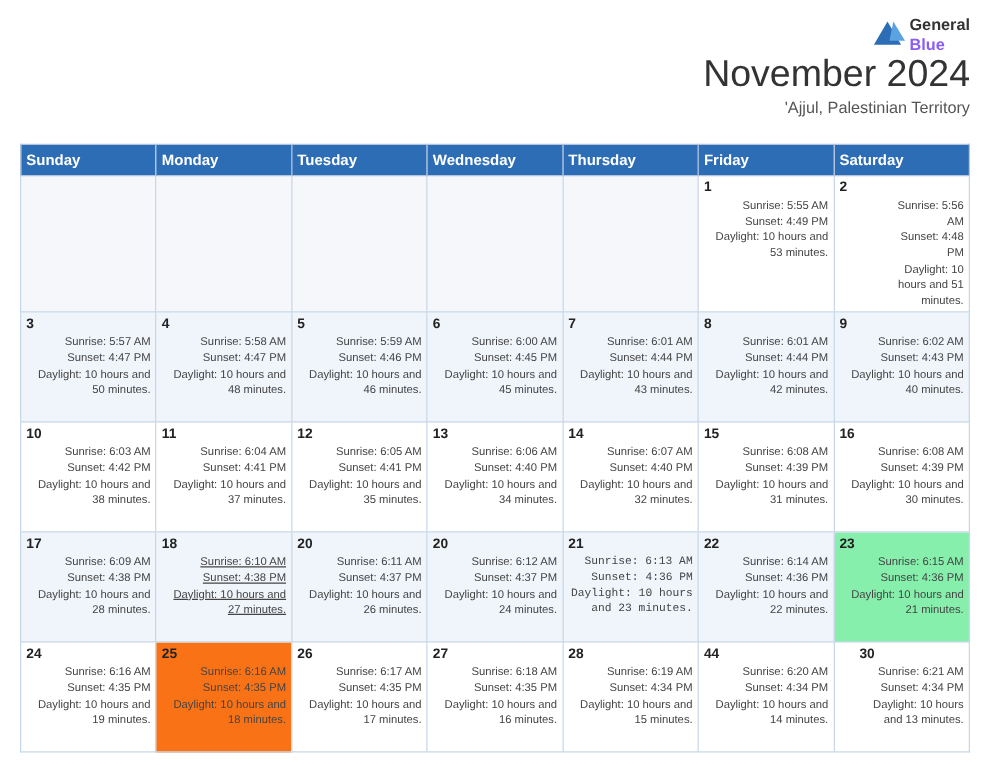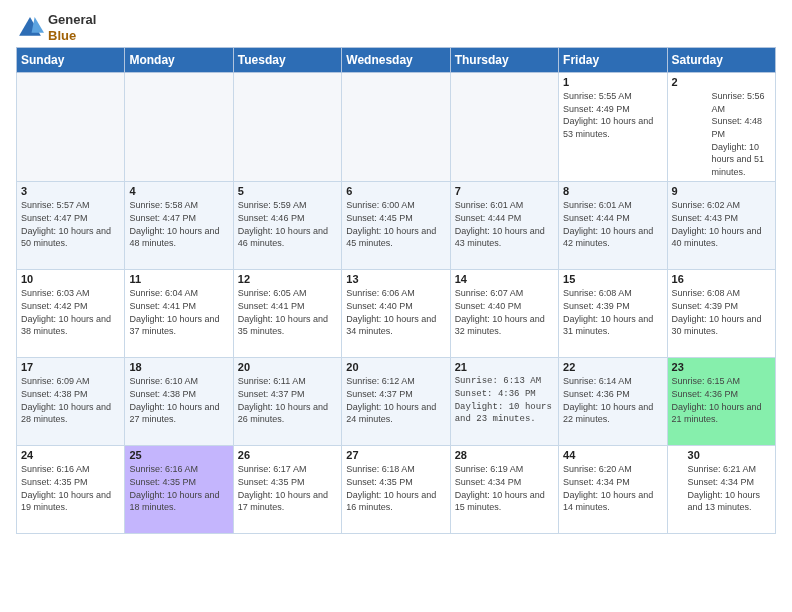--- a/index.html
+++ b/index.html
@@ -12,35 +12,36 @@
     }
     .page {
       width: 792px;
       height: 612px;
       background: #fff;
       padding: 12px 16px;
     }
     .header {
       display: flex;
       justify-content: space-between;
-      align-items: center;
-      margin-bottom: 4px;
+      align-items: flex-end;
+      margin-bottom: 22px;
+      flex-direction: column;
     }
     .logo {
       display: flex;
       align-items: center;
       gap: 4px;
     }
     .logo-text {
       font-size: 13px;
       font-weight: bold;
       line-height: 1.2;
     }
     .logo-text .general { color: #333; }
-    .logo-text .blue { color: #a16207; }
+    .logo-text .blue { color: #8b5cf6; }
     .logo-icon {
       width: 28px;
       height: 28px;
     }
     .title-block {
       text-align: right;
     }
     .month-title {
       font-size: 30px;
       font-weight: 300;
@@ -81,20 +82,21 @@
     .day-num {
       font-size: 11px;
       font-weight: bold;
       margin-bottom: 2px;
       color: #222;
     }
     .day-info {
       font-size: 9px;
       line-height: 1.4;
       color: #444;
+      text-align: right;
     }
     tr:nth-child(even) td:not(.empty) {
       background: #f5f8fd;
     }
     tr:nth-child(odd) td:not(.empty) {
       background: #fff;
     }
   </style>
 </head>
 <body>
@@ -104,20 +106,24 @@
     <div class="logo">
       <svg class="logo-icon" viewBox="0 0 36 36">
         <polygon points="18,4 32,28 4,28" fill="#2d6db5"></polygon>
         <polygon points="24,4 36,24 20,24" fill="#5ba3e0"></polygon>
       </svg>
       <div class="logo-text">
         <div class="general">General</div>
         <div class="blue">Blue</div>
       </div>
     </div>
+    <div class="title-block">
+      <div class="month-title">November 2024</div>
+      <div class="location">'Ajjul, Palestinian Territory</div>
+    </div>
   </div>
 
   <table class="calendar">
     <thead>
       <tr>
       <th>Sunday</th>
           <th>Monday</th>
           <th>Tuesday</th>
           <th>Wednesday</th>
           <th>Thursday</th>
@@ -235,21 +241,21 @@
         </tr>
         <tr style="background: rgb(240, 245, 251);">
           <td style="background: rgb(240, 245, 251);">
             <div class="day-num">17</div>
             <div class="day-info" style="white-space: pre-line;">Sunrise: 6:09 AM
 Sunset: 4:38 PM
 Daylight: 10 hours and 28 minutes.</div>
           </td>
           <td style="background: rgb(240, 245, 251);">
             <div class="day-num">18</div>
-            <div class="day-info" style="white-space: pre-line;">Sunrise: 6:10 AM
+            <div class="day-info" style="white-space: pre-line; text-decoration: underline;">Sunrise: 6:10 AM
 Sunset: 4:38 PM
 Daylight: 10 hours and 27 minutes.</div>
           </td>
           <td style="background: rgb(240, 245, 251);">
             <div class="day-num">20</div>
             <div class="day-info" style="white-space: pre-line;">Sunrise: 6:11 AM
 Sunset: 4:37 PM
 Daylight: 10 hours and 26 minutes.</div>
           </td>
           <td style="background: rgb(240, 245, 251);">
@@ -277,21 +283,21 @@
 Daylight: 10 hours and 21 minutes.</div>
           </td>
         </tr>
         <tr style="background: rgb(255, 255, 255);">
           <td style="background: rgb(255, 255, 255);">
             <div class="day-num">24</div>
             <div class="day-info" style="white-space: pre-line;">Sunrise: 6:16 AM
 Sunset: 4:35 PM
 Daylight: 10 hours and 19 minutes.</div>
           </td>
-          <td style="background: #c4b5fd;">
+          <td style="background: #f97316;">
             <div class="day-num">25</div>
             <div class="day-info" style="white-space: pre-line;">Sunrise: 6:16 AM
 Sunset: 4:35 PM
 Daylight: 10 hours and 18 minutes.</div>
           </td>
           <td style="background: rgb(255, 255, 255);">
             <div class="day-num">26</div>
             <div class="day-info" style="white-space: pre-line;">Sunrise: 6:17 AM
 Sunset: 4:35 PM
 Daylight: 10 hours and 17 minutes.</div>

